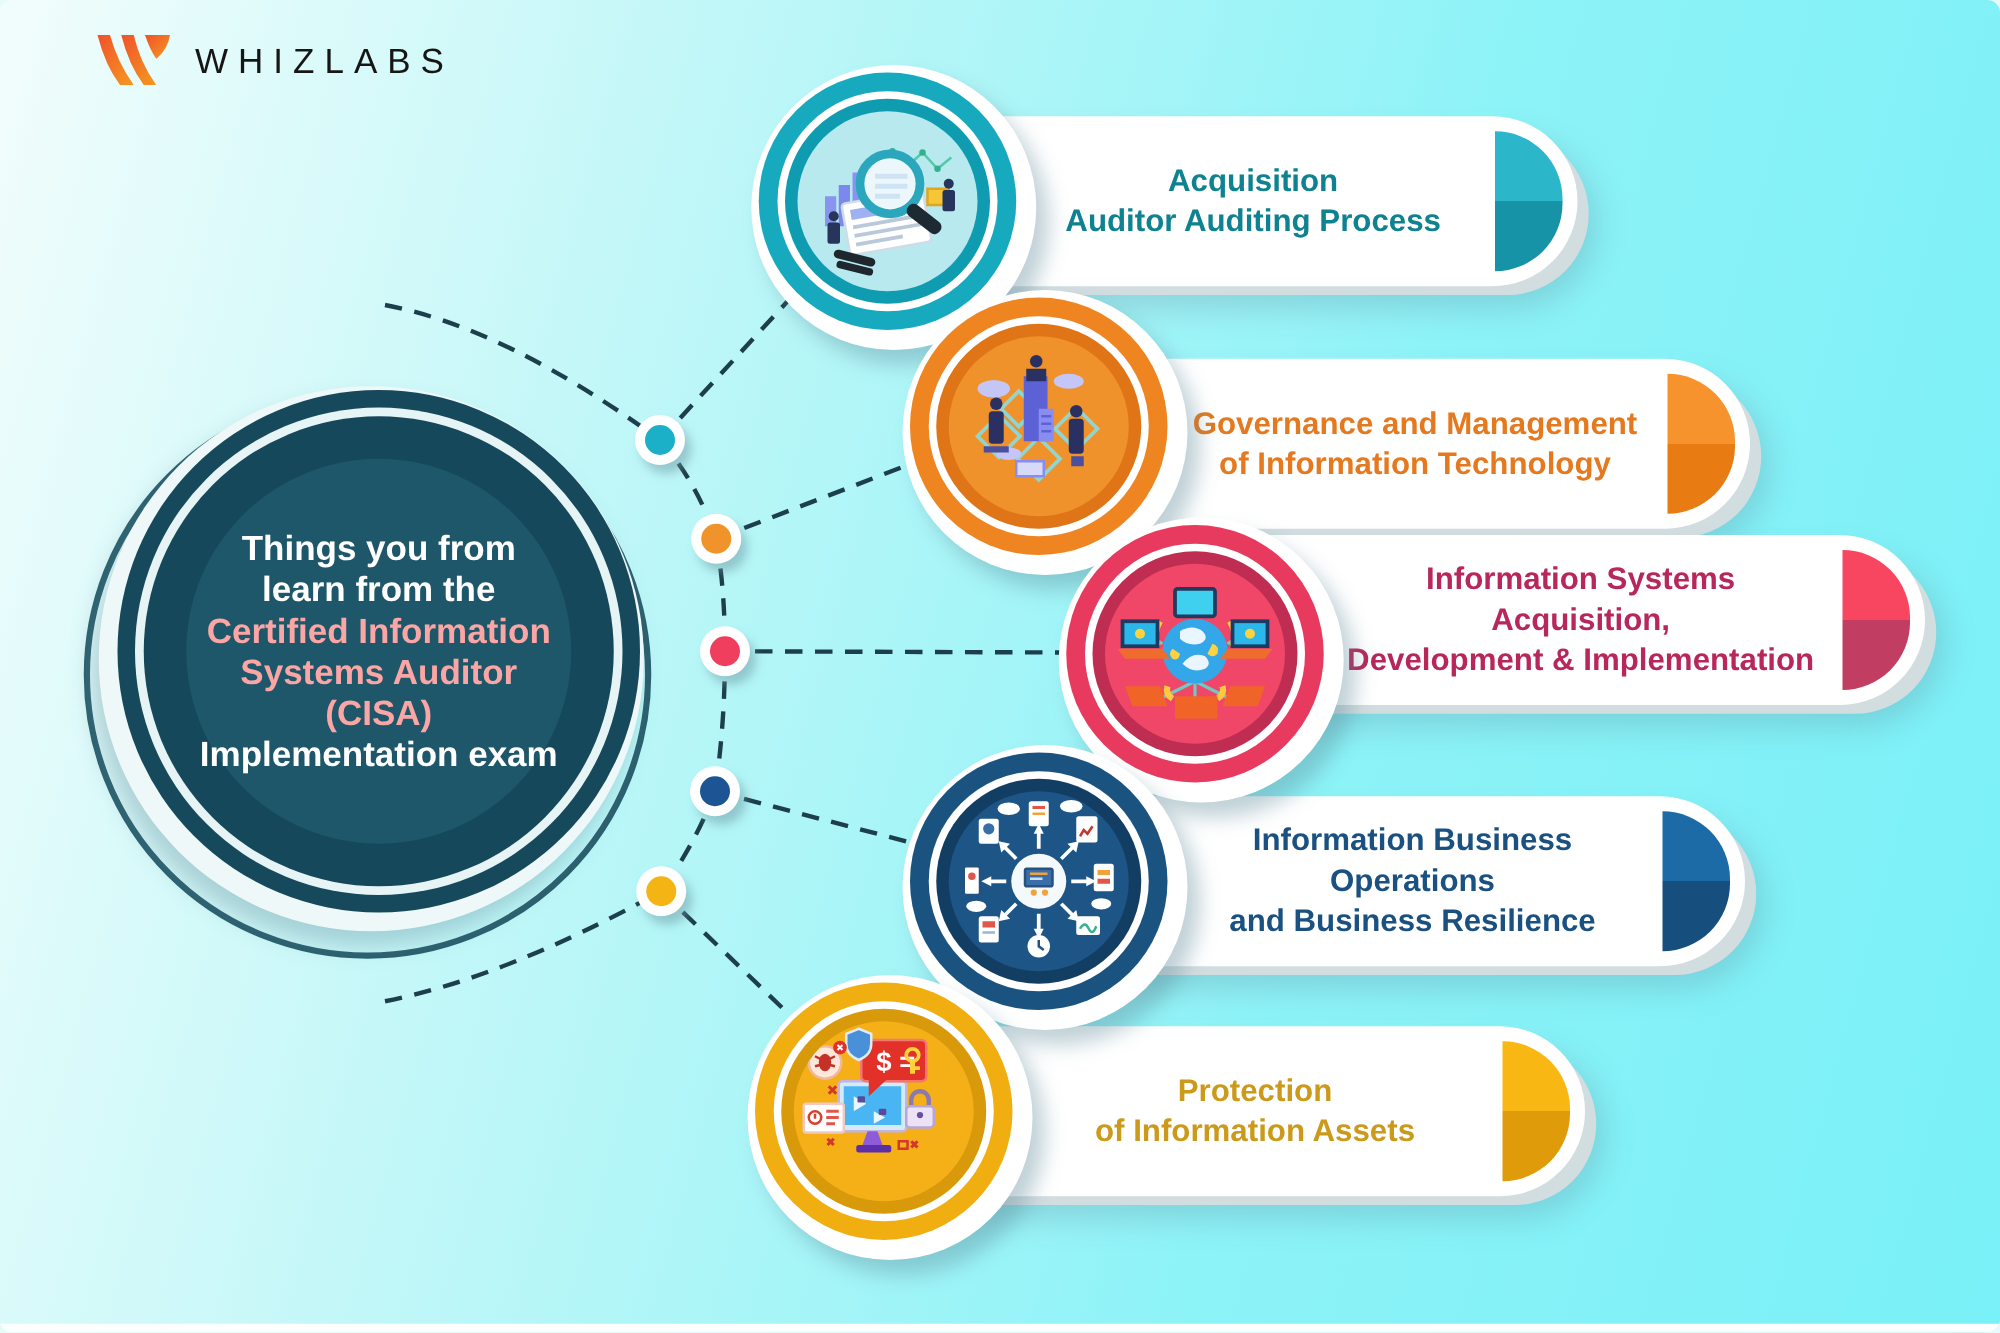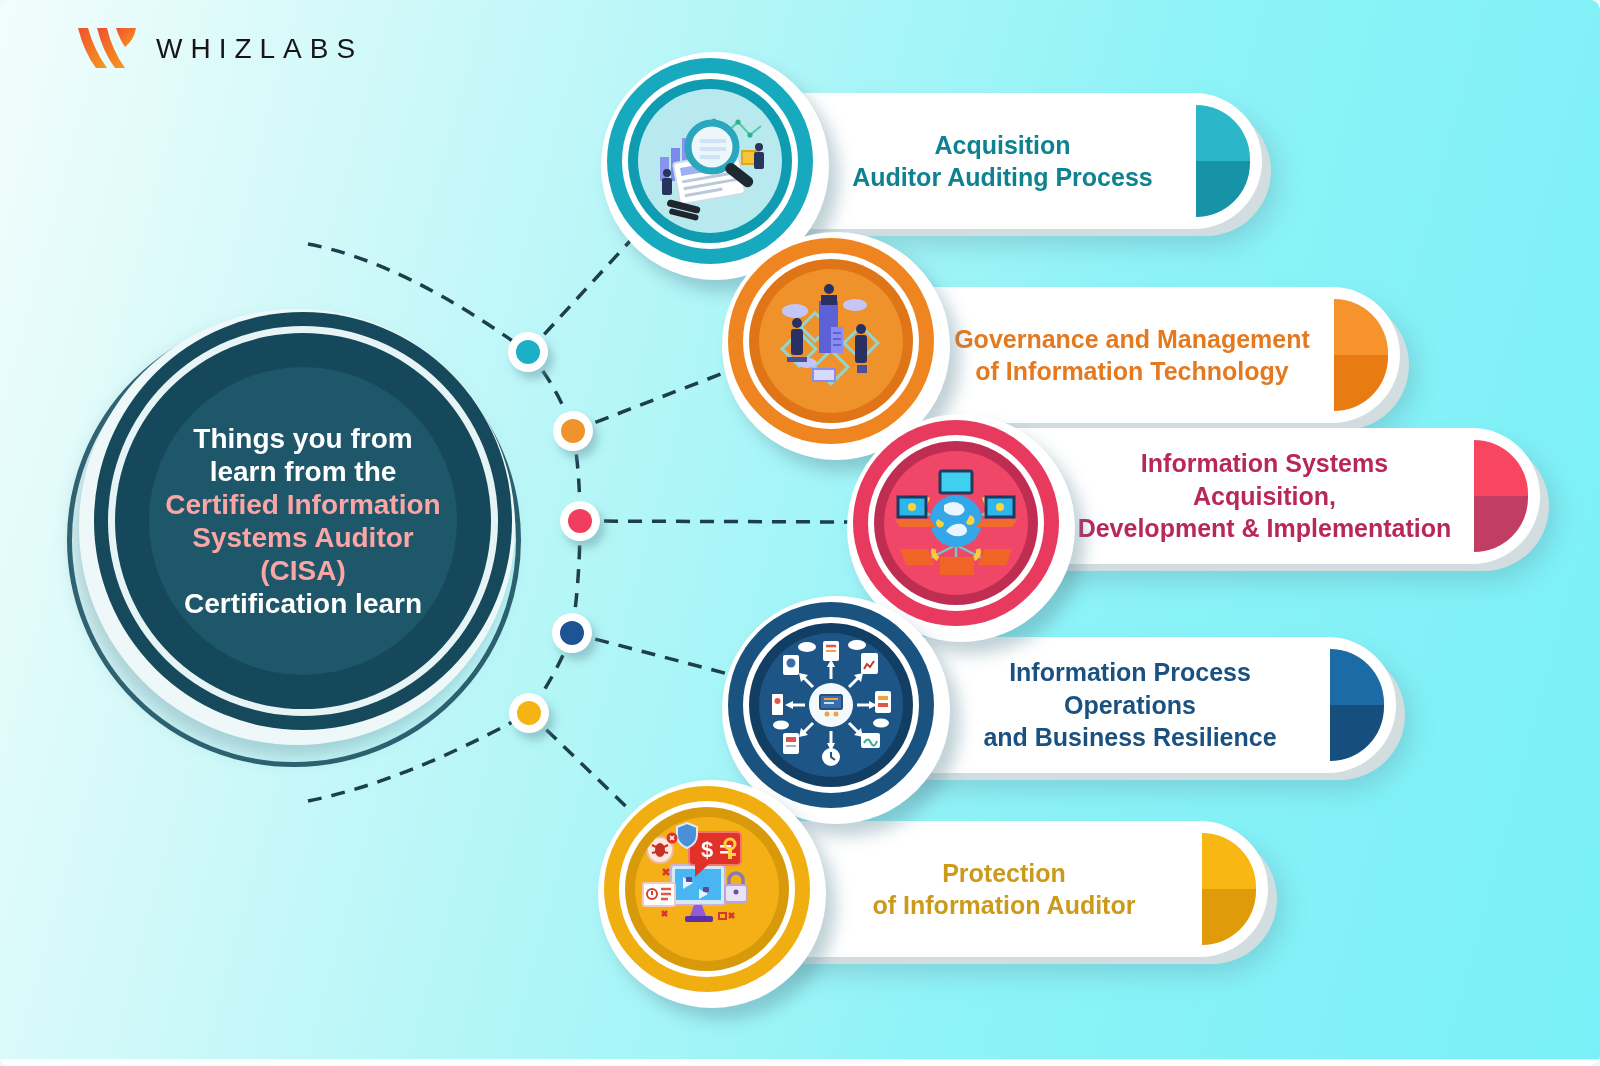--- a/index.html
+++ b/index.html
@@ -105,21 +105,21 @@
     <div class="c-outer"></div>
     <div class="c-light"></div>
     <div class="c-dark2"></div>
     <div class="c-disc">
       <div class="center-text">
         <div>Things you from</div>
         <div>learn from the</div>
         <div class="yellow">Certified Information</div>
         <div class="yellow">Systems Auditor</div>
         <div class="yellow">(CISA)</div>
-        <div>Certification learn</div>
+        <div>Implementation exam</div>
       </div>
     </div>
   </div>
 
   <div class="dot dot1"></div>
   <div class="dot dot2"></div>
   <div class="dot dot3"></div>
   <div class="dot dot4"></div>
   <div class="dot dot5"></div>
 
@@ -260,21 +260,21 @@
           <rect x="54" y="104" width="34" height="18" fill="#f06428"></rect>
           <path d="M98 96 L126 96 L120 112 L92 112 Z" fill="#f06428"></path>
         </svg>
       </div>
     </div>
   </section>
 
   <section class="item it4">
     <div class="pill" style="left:781px;top:637px;width:615px;">
       <div class="label">
-        <span>Information Process Operations</span>
+        <span>Information Business Operations</span>
         <span>and Business Resilience</span>
       </div>
       <div class="tab"></div>
     </div>
     <div class="backing" style="left:722px;top:596px;width:228px;height:228px;"></div>
     <div class="circle-wrap" style="left:728px;top:602px;width:206px;height:206px;">
       <div class="ring-outer"></div>
       <div class="ring-white"></div>
       <div class="ring-inner"></div>
       <div class="disc">
@@ -330,21 +330,21 @@
           <ellipse cx="20" cy="90" rx="8" ry="4.5" fill="#ffffff"></ellipse>
         </svg>
       </div>
     </div>
   </section>
 
   <section class="item it5">
     <div class="pill" style="left:657px;top:821px;width:611px;">
       <div class="label">
         <span>Protection</span>
-        <span>of Information Auditor</span>
+        <span>of Information Assets</span>
       </div>
       <div class="tab"></div>
     </div>
     <div class="backing" style="left:598px;top:780px;width:228px;height:228px;"></div>
     <div class="circle-wrap" style="left:604px;top:786px;width:206px;height:206px;">
       <div class="ring-outer"></div>
       <div class="ring-white"></div>
       <div class="ring-inner"></div>
       <div class="disc">
         <svg width="140" height="140" viewBox="0 0 140 140">

